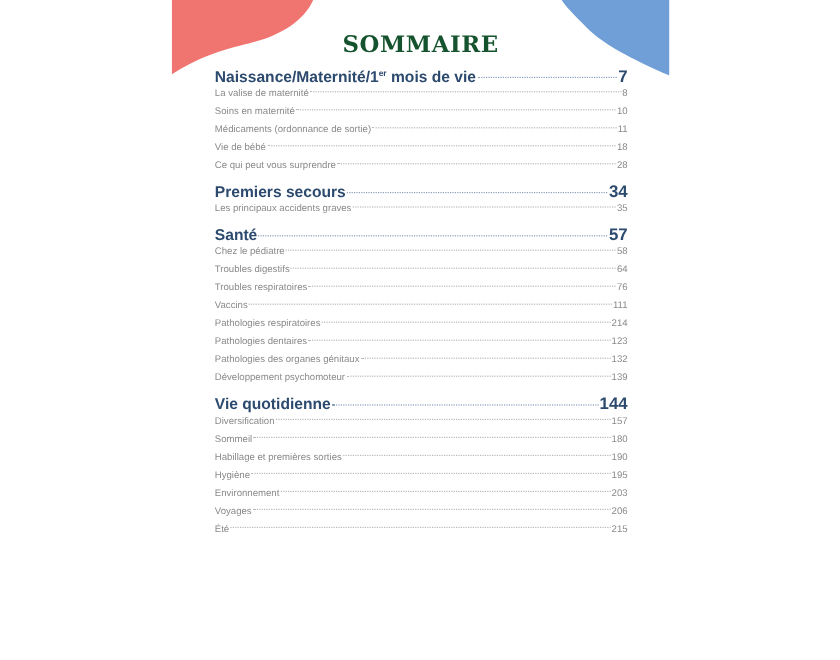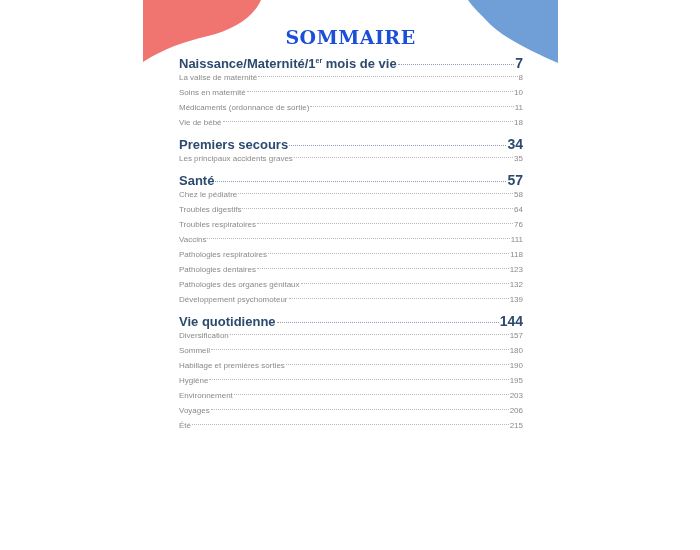--- a/index.html
+++ b/index.html
@@ -9,21 +9,21 @@
     }
     .page {
       position: absolute; left: 143px; top: 0; width: 415px; height: 550px; background: #ffffff; overflow: hidden;
     }
     .blob { position: absolute; top: 0; }
     .blob-left { left: 0; }
     .blob-right { right: 0; }
     .title {
       position: absolute; left: 0; right: 0; top: 26px; text-align: center;
       font-family: "DejaVu Serif", serif; font-weight: bold; font-size: 19px; letter-spacing: 0.5px;
-      color: #1d4ed8;
+      color: #14532d;
     }
     .toc { position: absolute; left: 36px; top: 52px; width: 344px; }
     .row { display: flex; align-items: baseline; white-space: nowrap; }
     .row .label { flex: 0 0 auto; }
     .row .dots {
       flex: 1 1 auto; margin: 0 1px; border-bottom: 1px dotted #b8b8b8; position: relative; top: -3px; min-width: 6px;
     }
     .row .page-num { flex: 0 0 auto; }
     .section { height: 18px; margin-top: 3px; color: #2c4a6e; font-size: 13px; font-weight: bold; }
     .section .page-num { font-size: 14px; }
@@ -65,20 +65,25 @@
     <div class="row item">
         <span class="label">Médicaments (ordonnance de sortie)</span>
         <span class="dots"></span>
         <span class="page-num">11</span>
       </div>
     <div class="row item">
         <span class="label">Vie de bébé</span>
         <span class="dots"></span>
         <span class="page-num">18</span>
       </div>
+    <div class="row item">
+        <span class="label">Ce qui peut vous surprendre</span>
+        <span class="dots"></span>
+        <span class="page-num">28</span>
+      </div>
 
     <div class="row section">
       <span class="label">Premiers secours</span>
       <span class="dots"></span>
       <span class="page-num">34</span>
     </div>
     <div class="row item">
         <span class="label">Les principaux accidents graves</span>
         <span class="dots"></span>
         <span class="page-num">35</span>
@@ -105,21 +110,21 @@
         <span class="page-num">76</span>
       </div>
     <div class="row item">
         <span class="label">Vaccins</span>
         <span class="dots"></span>
         <span class="page-num">111</span>
       </div>
     <div class="row item">
         <span class="label">Pathologies respiratoires</span>
         <span class="dots"></span>
-        <span class="page-num">118</span>
+        <span class="page-num">214</span>
       </div>
     <div class="row item">
         <span class="label">Pathologies dentaires</span>
         <span class="dots"></span>
         <span class="page-num">123</span>
       </div>
     <div class="row item">
         <span class="label">Pathologies des organes génitaux</span>
         <span class="dots"></span>
         <span class="page-num">132</span>

